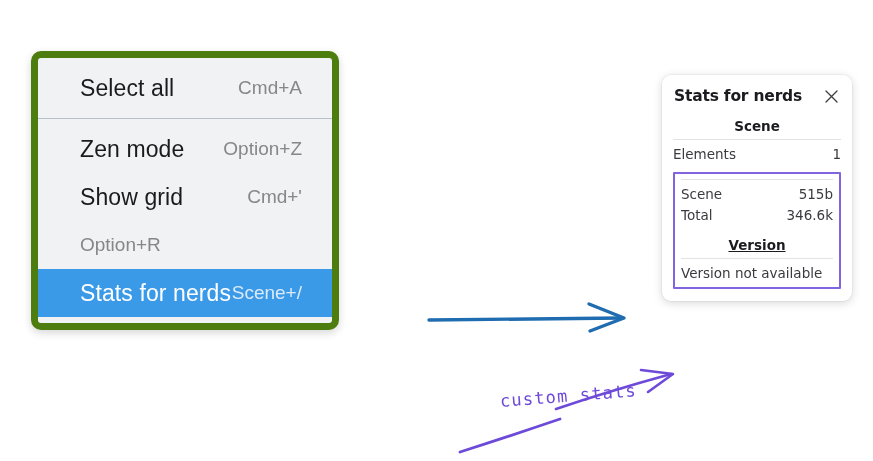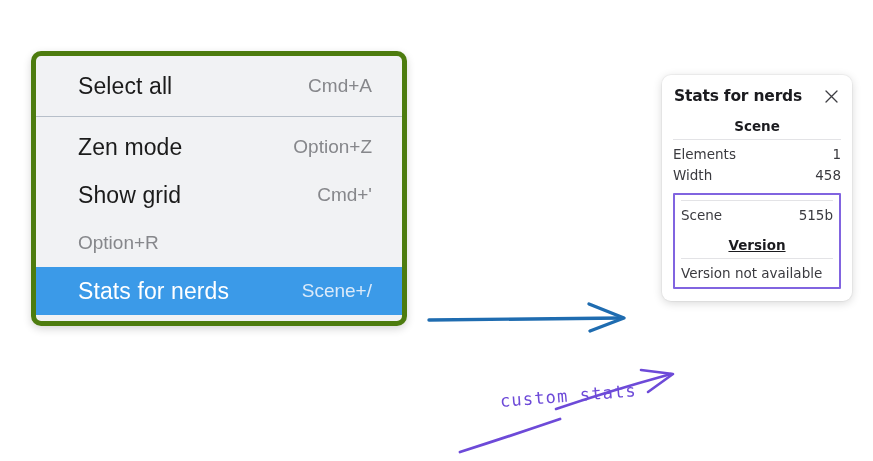--- a/index.html
+++ b/index.html
@@ -14,23 +14,23 @@
     overflow: hidden;
     font-family: "Liberation Sans", sans-serif;
     -webkit-font-smoothing: antialiased;
   }
 
   
   #context-menu {
     position: absolute;
     left: 31px;
     top: 51px;
-    width: 376px;
+    width: 308px;
     background: #f1f2f4;
-    border: 5px solid #4d7c0f;
+    border: 7px solid #4d7c0f;
     border-radius: 10px;
     box-shadow: 0 3px 9px rgba(0,0,0,0.16);
     overflow: hidden;
     box-sizing: border-box;
   }
   .menu-section { padding: 6px 0; }
   .menu-divider {
     height: 1px;
     background: #b7bfc9;
     width: 100%;
@@ -199,32 +199,32 @@
     </span>
   </div>
 
   <div class="sp-section">
     <div class="sp-section-title">Scene</div>
     <div class="sp-rule"></div>
     <div class="sp-row">
       <span class="k">Elements</span>
       <span class="v">1</span>
     </div>
-    <div class="sp-row">
-      <span class="k">Width</span>
-      <span class="v">458</span>
-    </div>
   </div>
 
   <div class="sp-custom">
     <div class="sp-rule"></div>
     <div class="sp-row">
       <span class="k">Scene</span>
       <span class="v">515b</span>
     </div>
+    <div class="sp-row">
+      <span class="k">Total</span>
+      <span class="v">346.6k</span>
+    </div>
     <div class="sp-section-title sp-version-title">Version</div>
     <div class="sp-rule"></div>
     <div class="sp-note">Version not available</div>
   </div>
 
 </div>
 
 <svg id="annotations" viewBox="0 0 873 461">
 
   <g>

